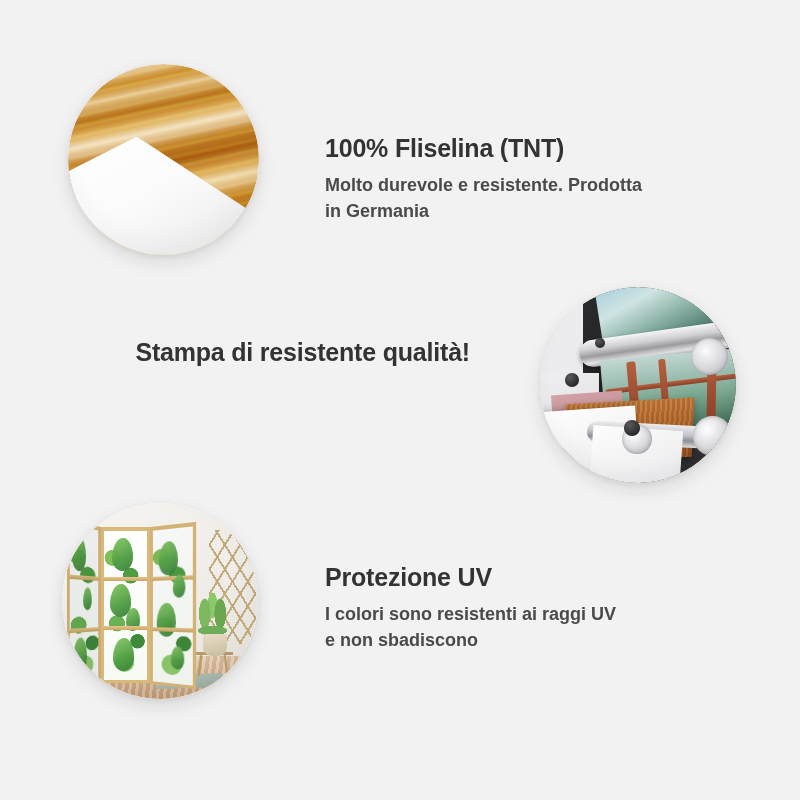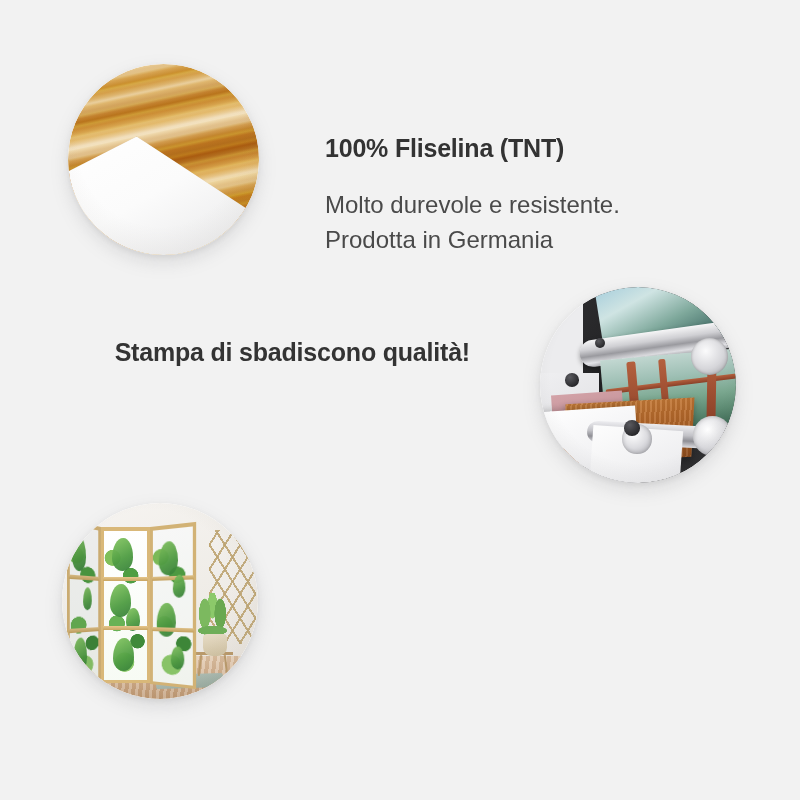--- a/index.html
+++ b/index.html
@@ -33,25 +33,25 @@
   .feature-title {
     font-size: 25px;
     font-weight: bold;
     color: #333333;
     letter-spacing: -0.2px;
     line-height: 1.15;
     white-space: nowrap;
   }
 
   .feature-desc {
-    font-size: 24px;
-    font-weight: normal;
+    font-size: 18px;
+    font-weight: bold;
     color: #4a4a4a;
     line-height: 1.47;
-    margin-top: 24px;
+    margin-top: 9px;
   }
 
   #feature-1 { left: 325px; top: 134px; text-align: left; }
   #feature-2 { right: 330px; top: 338px; text-align: right; }
   #feature-3 { left: 325px; top: 563px; text-align: left; }
 
   
   .photo-circle {
     position: absolute;
     border-radius: 50%;
@@ -394,21 +394,21 @@
       <div class="pr-disc d2"></div>
       <div class="pr-roller-top-cap"></div>
       <div class="pr-knob k1"></div>
       <div class="pr-knob k2"></div>
       <div class="pr-knob k3"></div>
       <div class="pr-vignette"></div>
     </div>
   </div>
 
   <div class="feature" id="feature-2">
-    <div class="feature-title" style="color: rgb(51, 51, 51);">Stampa di sbadiscono qualità!</div>
+    <div class="feature-title" style="color: rgb(51, 51, 51);">Stampa di resistente qualità!</div>
   </div>
 
   <div class="photo-circle" id="circle-room">
     <div class="inner">
       <div class="rm-wall"></div>
       <div class="rm-trellis"></div>
       <div class="rm-floor"></div>
       <div class="rm-rug"></div>
       <div class="rm-chair"></div>
       <div class="rm-table"></div>
@@ -430,14 +430,18 @@
           <div class="leaf big" style="left:16%;top:8%;"></div>
           <div class="leaf sm" style="left:50%;top:30%;"></div>
           <div class="leaf big" style="left:10%;top:48%;"></div>
           <div class="leaf sm" style="left:46%;top:76%;"></div>
         </div>
       </div>
       <div class="rm-vignette"></div>
     </div>
   </div>
 
+  <div class="feature" id="feature-3">
+    <div class="feature-title" style="color: rgb(51, 51, 51);">Protezione UV</div>
+    <div class="feature-desc" style="color: rgb(74, 74, 74); max-width: 300px;">I colori sono resistenti ai raggi UV e non sbadiscono</div>
+  </div>
 
 </div>
 
 </body></html>

